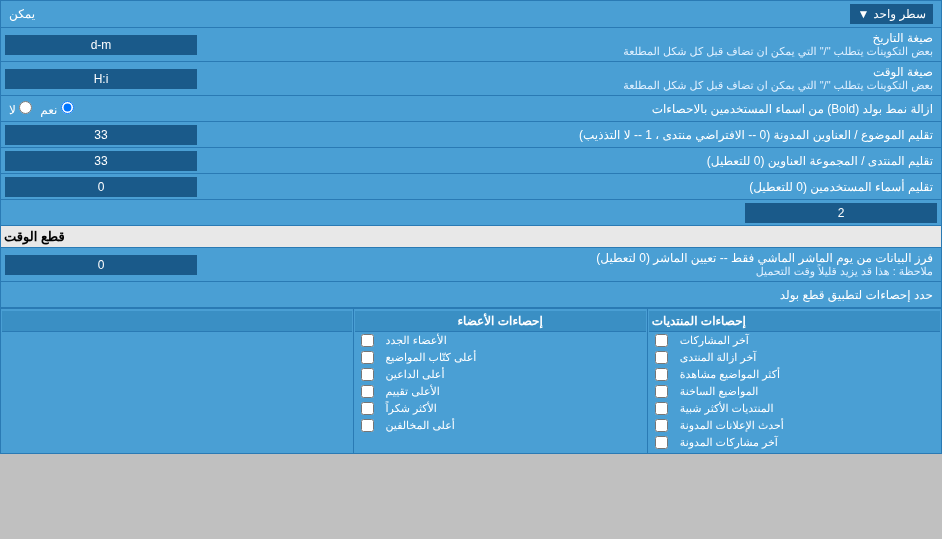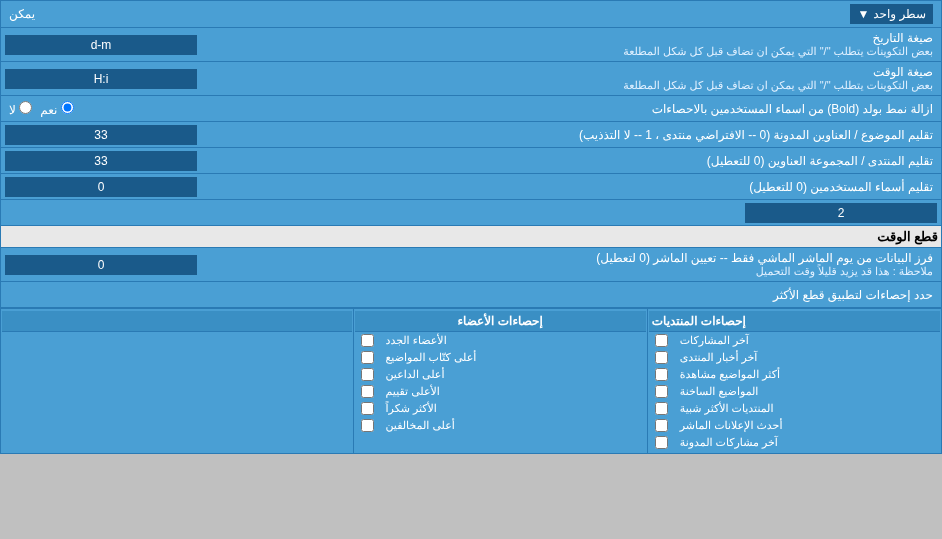--- a/index.html
+++ b/index.html
@@ -46,21 +46,21 @@
       color: #fff;
       border: 1px solid #1a5a8a;
       padding: 2px 4px;
       font-size: 12px;
       text-align: center;
       direction: ltr;
     }
 
     .section-header {
       background: #e8e8e8;
-      text-align: right;
+      text-align: left;
       font-weight: bold;
       font-size: 13px;
       color: #000;
       padding: 3px;
       border-bottom: 1px solid #2a7ab4;
     }
 
     .radio-cell {
       display: flex;
       align-items: center;
@@ -216,50 +216,50 @@
     <div class="row-label">
       <div>فرز البيانات من يوم الماشر الماشي فقط -- تعيين الماشر (0 لتعطيل)</div>
       <div class="note-text">ملاحظة : هذا قد يزيد قليلاً وقت التحميل</div>
     </div>
     <div class="row-input-cell">
       <input class="row-input" type="text" value="0" style="">
     </div>
   </div>
 
   <div class="row">
-    <div class="row-label">حدد إحصاءات لتطبيق قطع الأكثر</div>
+    <div class="row-label">حدد إحصاءات لتطبيق قطع بولد</div>
     <div style="width:200px;min-width:200px;"></div>
   </div>
 
   <div class="checkboxes-grid">
 
     <div class="checkbox-col">
       <div style="background:#3a8fc4;color:#ffffff;text-align:left;padding:3px;font-size:12px;font-weight:bold;border-bottom:1px solid #2a7ab4;">إحصاءات المنتديات</div>
       <div class="checkbox-item">
         <span>آخر المشاركات</span>
         <input type="checkbox" style="">
       </div>
       <div class="checkbox-item">
-        <span>آخر أخبار المنتدى</span>
+        <span>آخر ازالة المنتدى</span>
         <input type="checkbox" style="">
       </div>
       <div class="checkbox-item">
         <span>أكثر المواضيع مشاهدة</span>
         <input type="checkbox" style="">
       </div>
       <div class="checkbox-item">
         <span>المواضيع الساخنة</span>
         <input type="checkbox" style="">
       </div>
       <div class="checkbox-item">
         <span>المنتديات الأكثر شبية</span>
         <input type="checkbox" style="">
       </div>
       <div class="checkbox-item">
-        <span>أحدث الإعلانات الماشر</span>
+        <span>أحدث الإعلانات المدونة</span>
         <input type="checkbox" style="">
       </div>
       <div class="checkbox-item">
         <span>آخر مشاركات المدونة</span>
         <input type="checkbox" style="">
       </div>
     </div>
 
     <div class="checkbox-col">
       <div style="background:#3a8fc4;color:#fff;text-align:center;padding:3px;font-size:12px;font-weight:bold;border-bottom:1px solid #2a7ab4;">إحصاءات الأعضاء</div>

